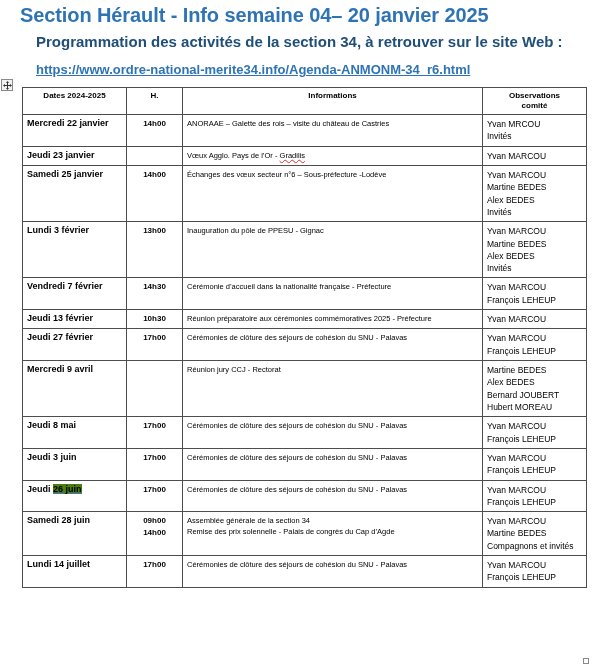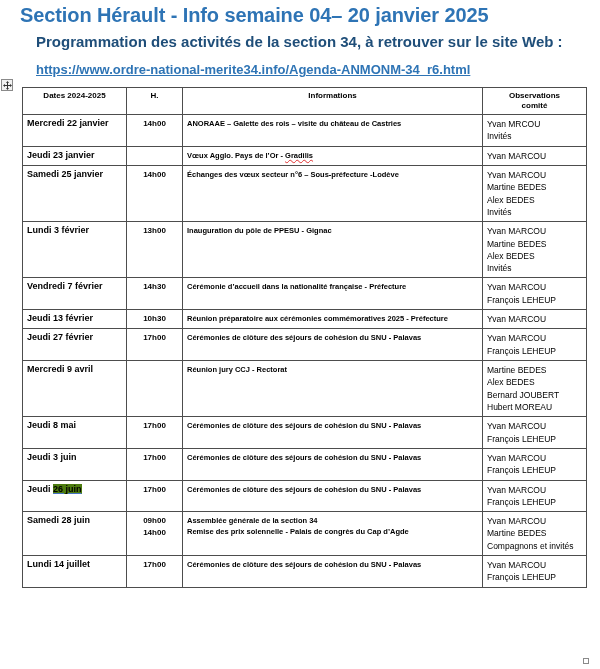--- a/index.html
+++ b/index.html
@@ -123,21 +123,21 @@
   }
   td.cell-hour {
     font-size: 8px;
     font-weight: bold;
     text-align: center;
     padding-top: 5px;
     line-height: 1.45;
   }
   td.cell-info {
     font-size: 7.5px;
-    font-weight: bold;
+    font-weight: normal;
     text-align: justify;
     text-align-last: left;
     padding-top: 5px;
     padding-left: 5px;
     padding-right: 6px;
     line-height: 1.5;
   }
   td.cell-info.justify-full {
     text-align: justify;
     text-align-last: left;

